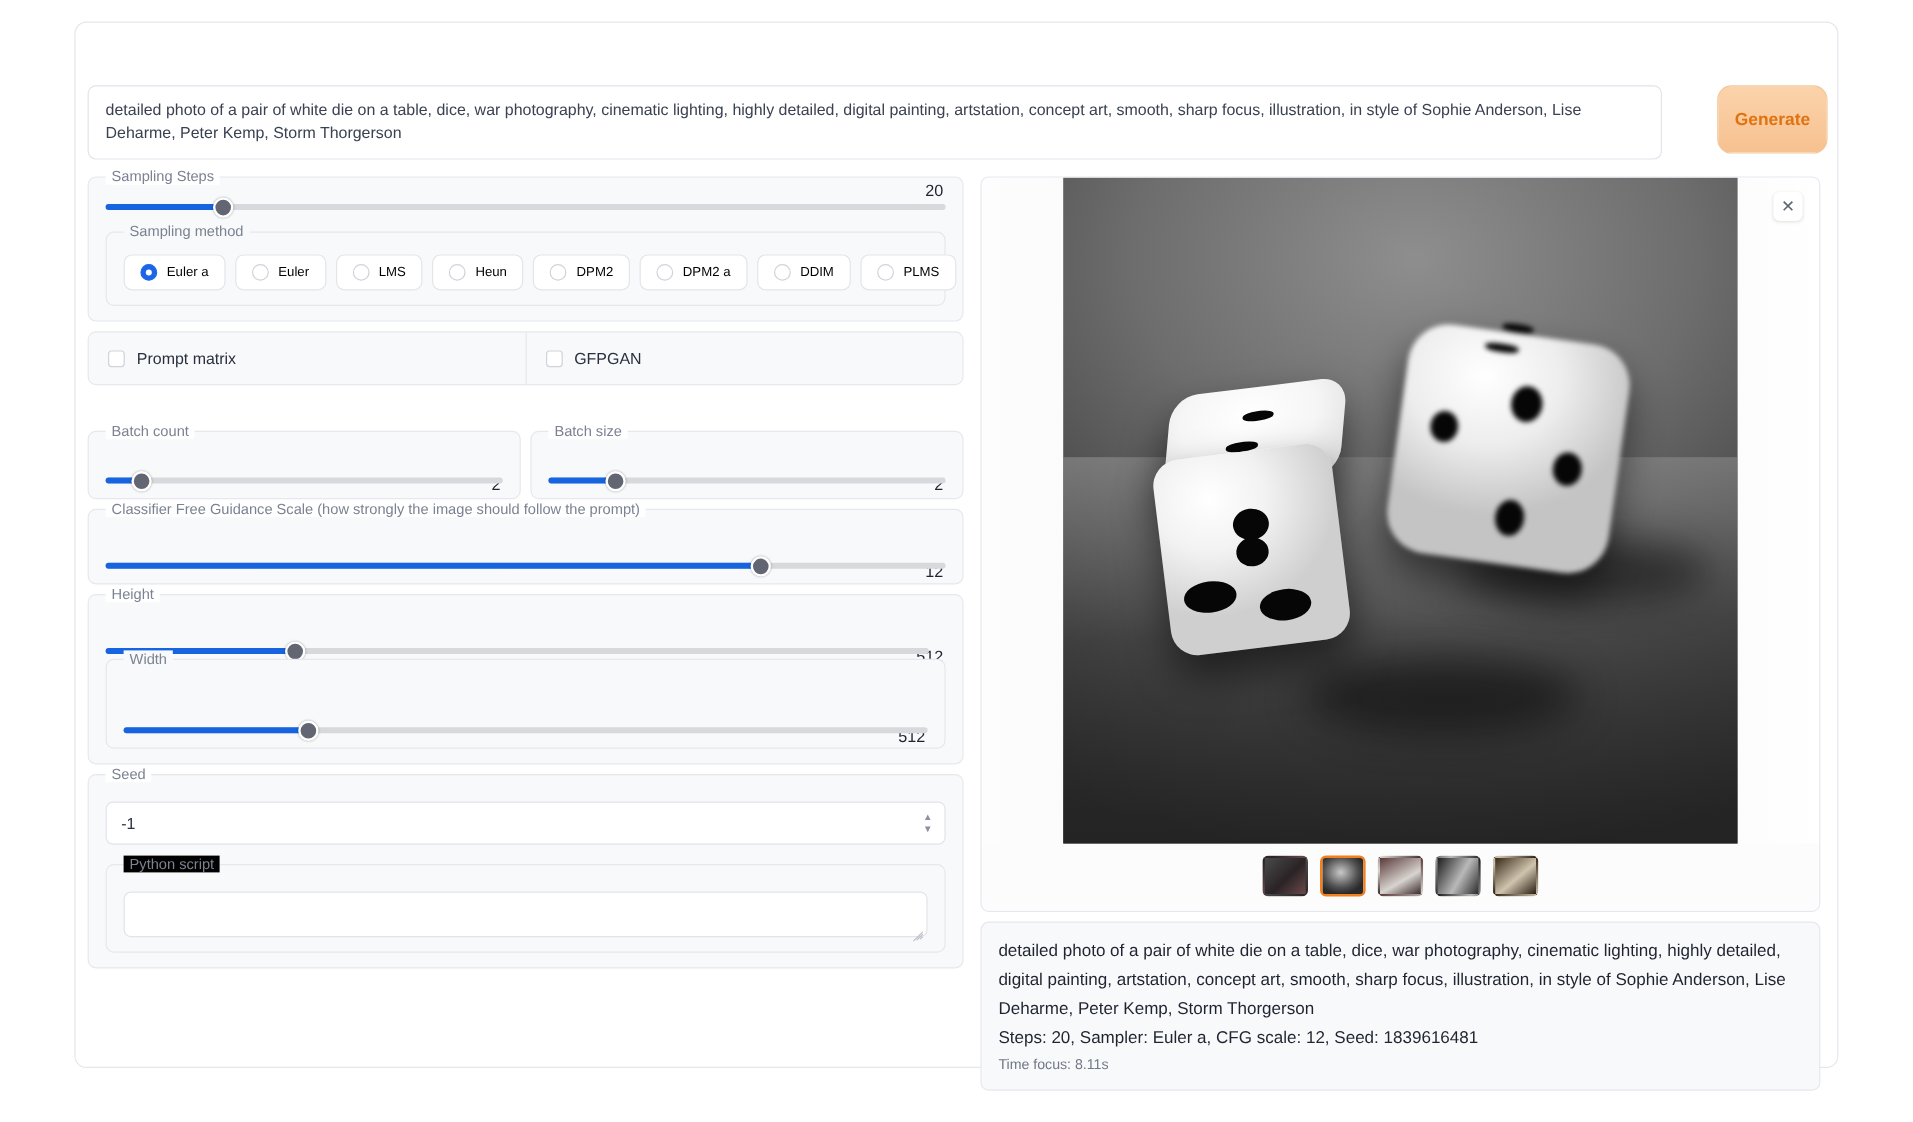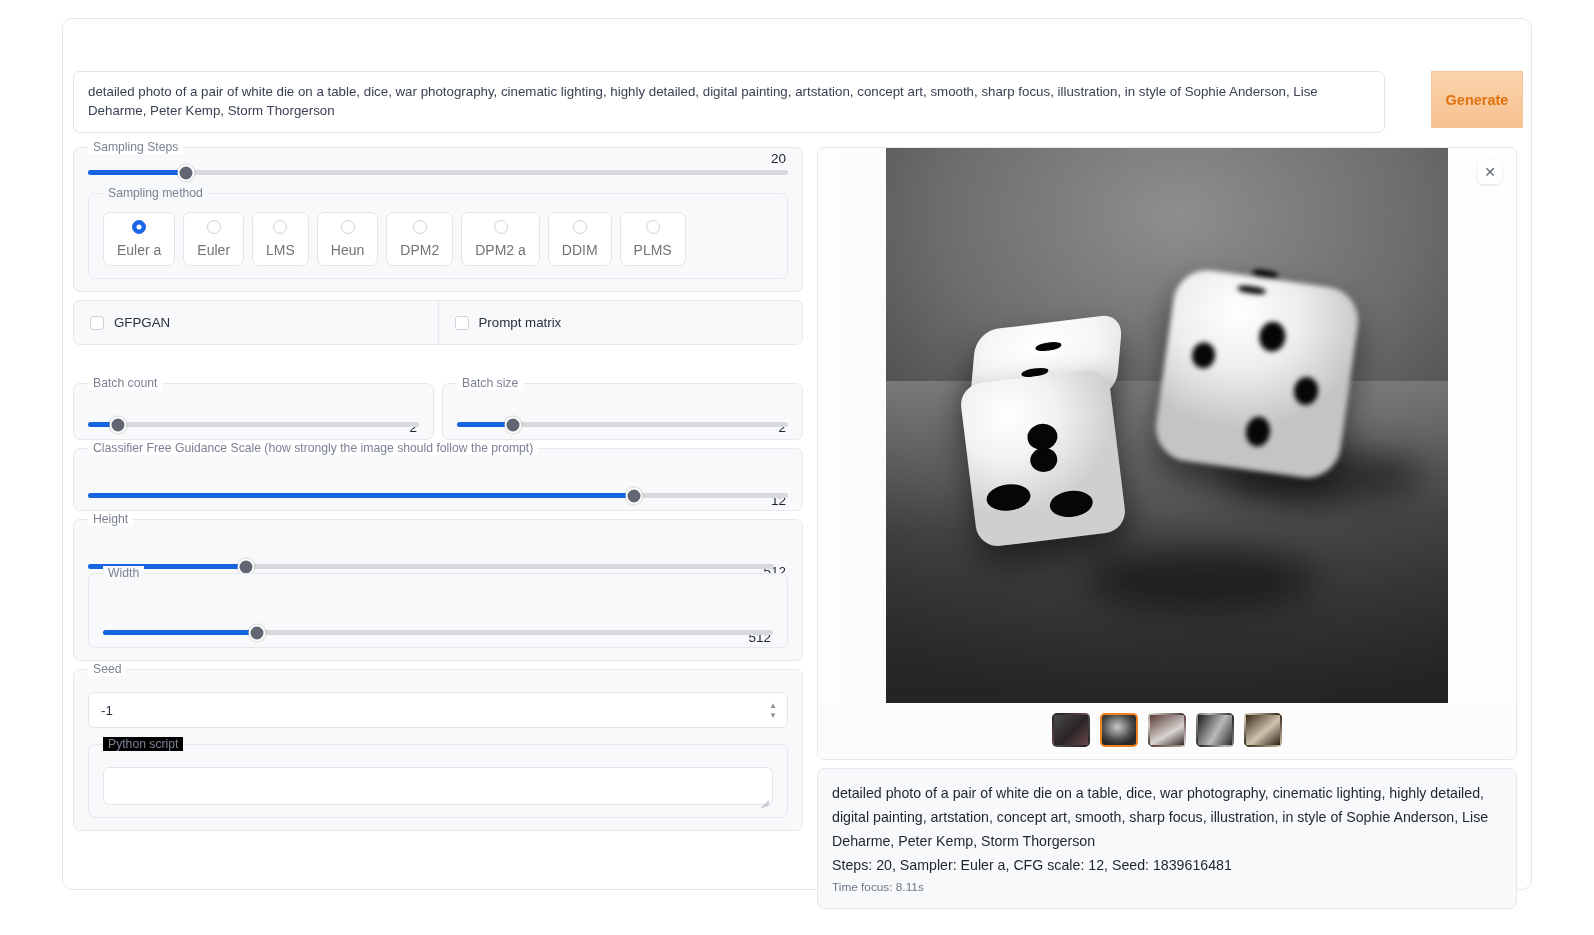--- a/index.html
+++ b/index.html
@@ -74,21 +74,21 @@
     width: 13px; height: 13px;
     pointer-events: none;
   }
   .resize-grip i {
     position: absolute; right: 1px;
     height: 1px; background: #b9bdc7;
     transform: rotate(-45deg); transform-origin: right center;
   }
   .btn-generate {
     width: 92px; height: 57px;
-    border-radius: 0;
+    border-radius: 12px;
     border: 1px solid #f3c79b;
     background: linear-gradient(180deg,#fbd3ab 0%, #f7c190 100%);
     color: #e0730f;
     font-weight: bold;
     font-size: 14.5px;
     cursor: pointer;
     font-family: "Liberation Sans", sans-serif;
     flex: none;
     margin-left: 32px;
   }
@@ -144,25 +144,24 @@
   }
 
   
   .radio-row { display: flex; gap: 8px; flex-wrap: nowrap; margin-top: 2px; }
   .radio-pill {
     display: flex; align-items: center; gap: 8px;
     background: #ffffff;
     border: 1px solid #e3e5ea;
     border-radius: 7px;
     padding: 7px 13px;
-    font-size: 14px;
-    color: #737373;
+    font-size: 11px;
+    color: #000000;
     cursor: pointer;
     white-space: nowrap;
-    flex-direction: column;
   }
   .rdot {
     width: 14px; height: 14px; border-radius: 50%;
     border: 1.5px solid #cfd3da; background: #fff;
     flex: none; position: relative;
   }
   .rdot.on { border-color: #1b66e8; background: #1b66e8; }
   .rdot.on::after {
     content: ""; position: absolute;
     left: 50%; top: 50%; width: 5px; height: 5px;
@@ -431,25 +430,25 @@
             <span class="rdot"></span>
             <span>PLMS</span>
           </div>
         </div>
       </div>
     </div>
 
     <div class="check-group">
       <div class="check-cell">
         <span class="cbox"></span>
-        <span>GFPGAN</span>
+        <span>Prompt matrix</span>
       </div>
       <div class="check-cell">
         <span class="cbox"></span>
-        <span>Prompt matrix</span>
+        <span>GFPGAN</span>
       </div>
     </div>
 
     <div class="two-col">
       <div class="group">
         <div class="glabel">Batch count</div>
         <div class="slider-wrap">
           <div class="slider-value" style="top:-2px;">2</div>
           <div class="track" style="margin-top:22px;">
             <div class="fill" style="width:9%"></div>

